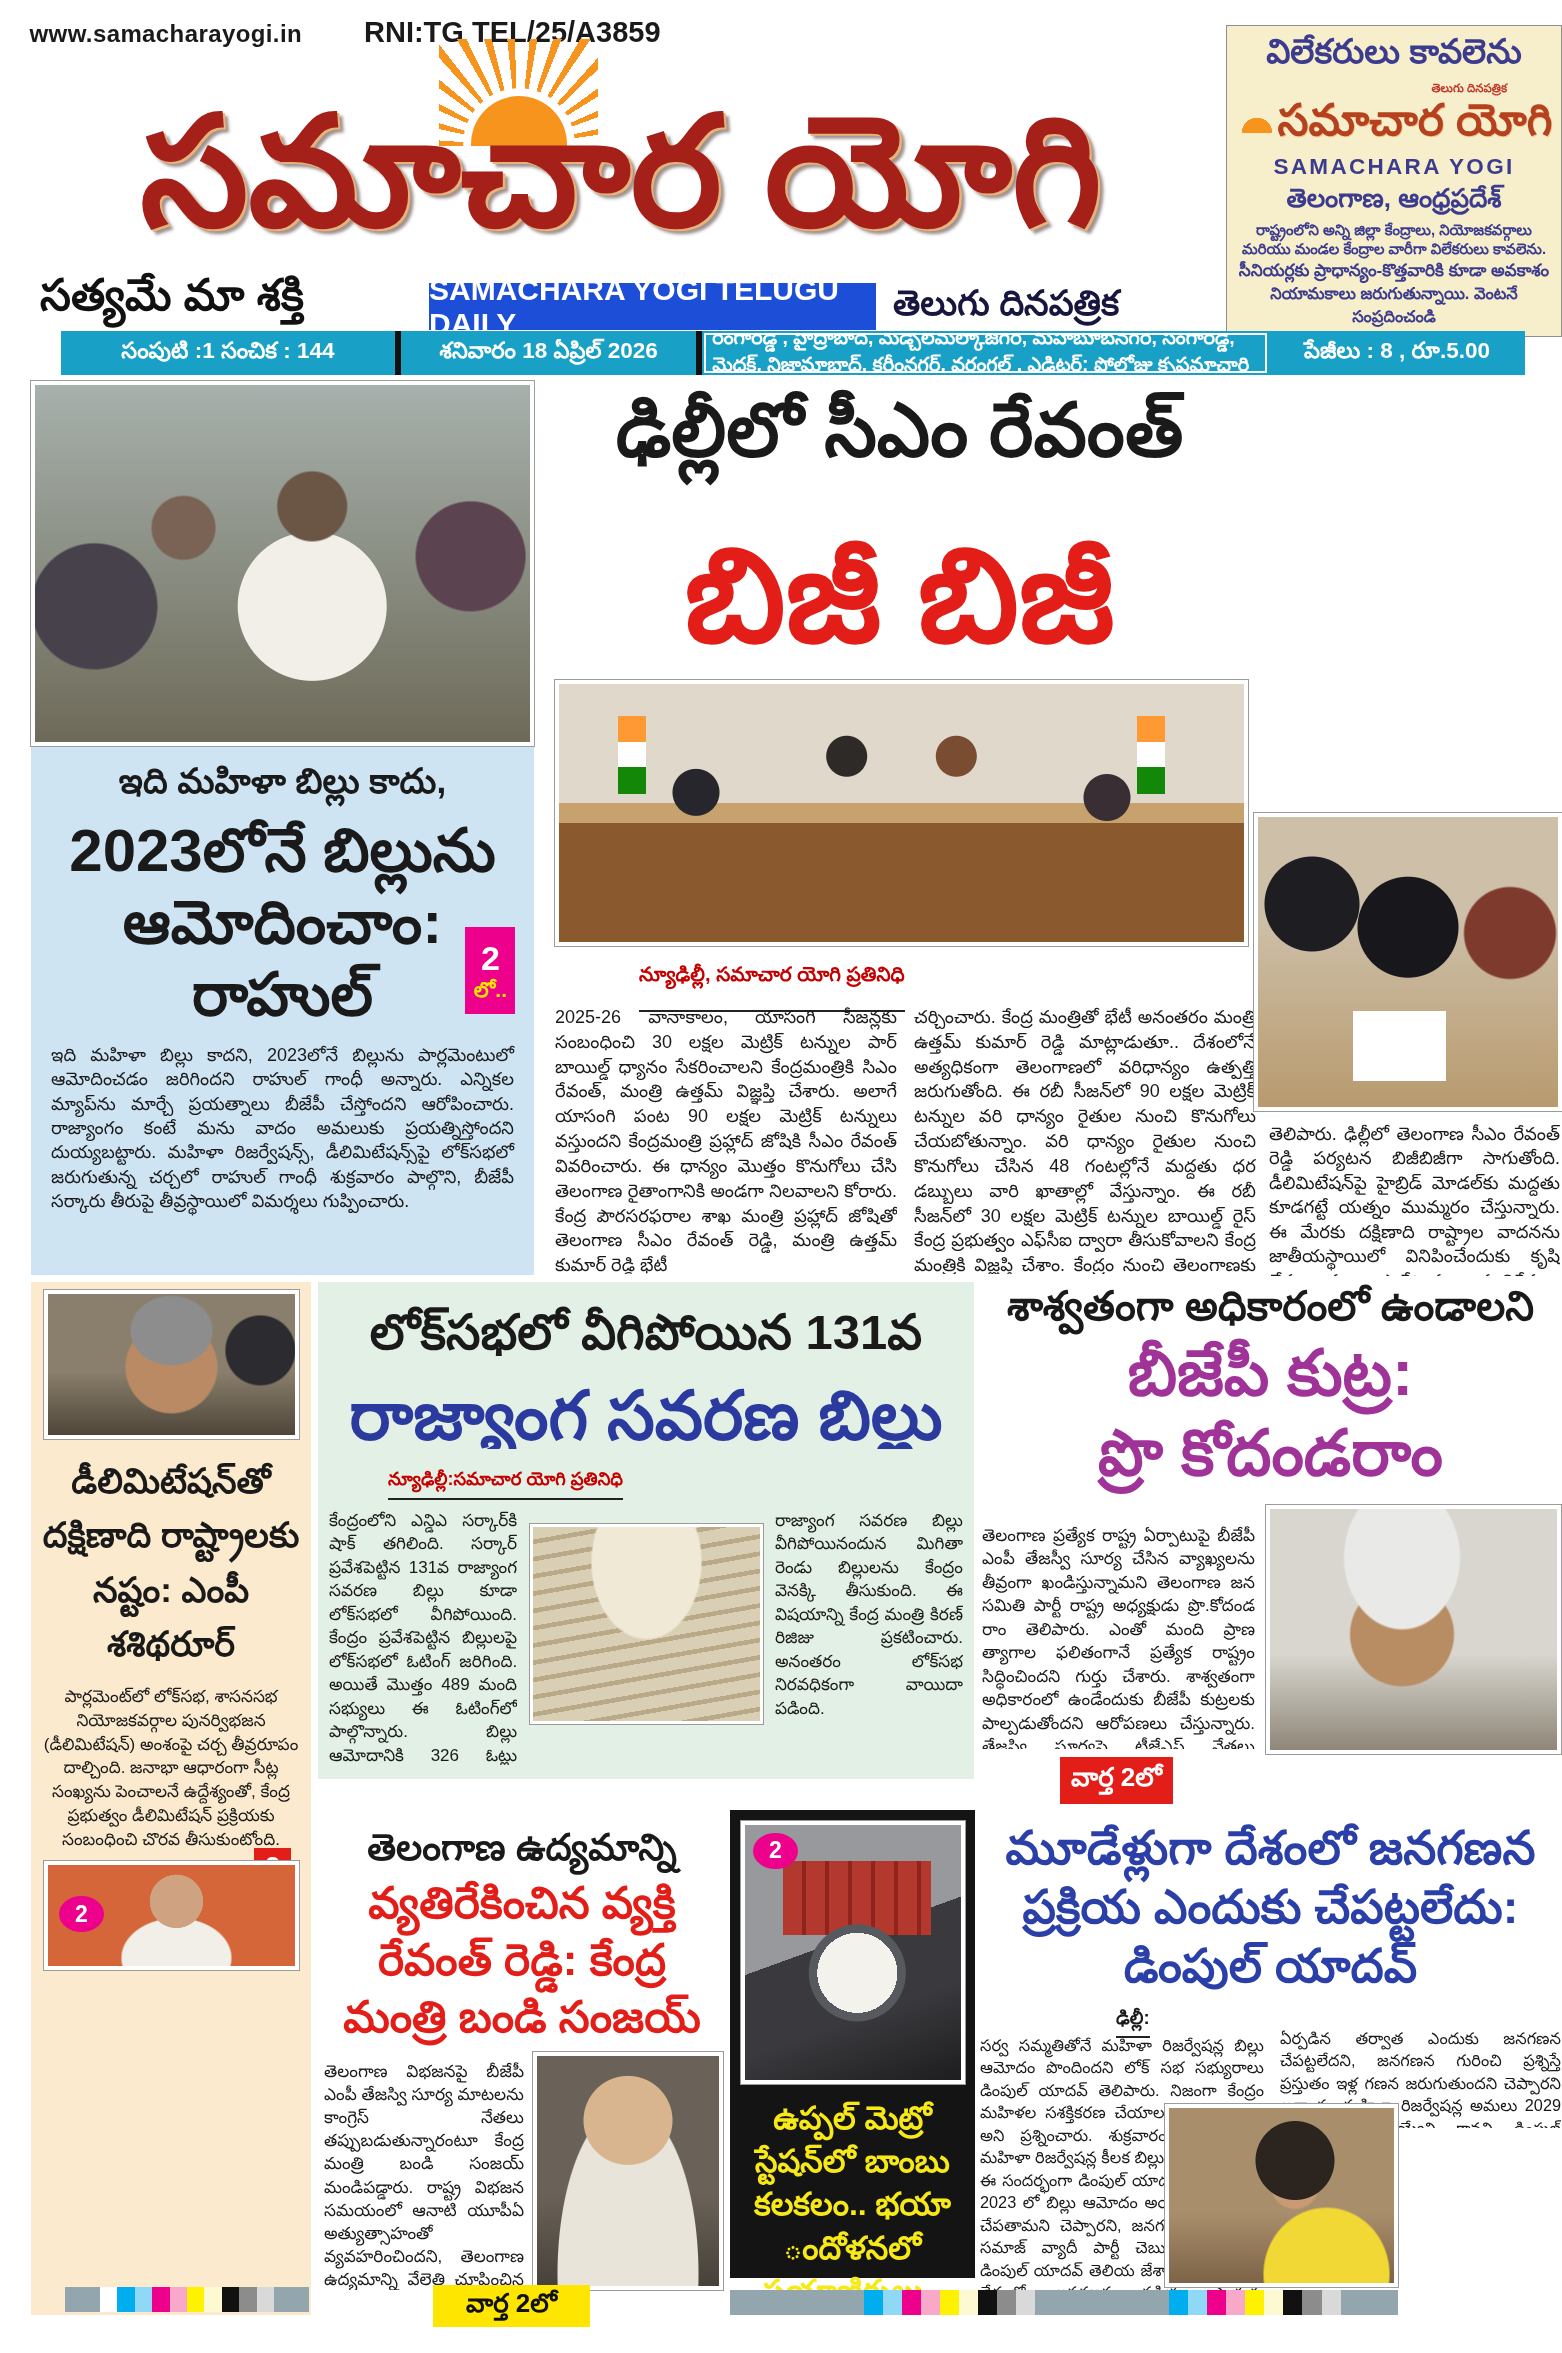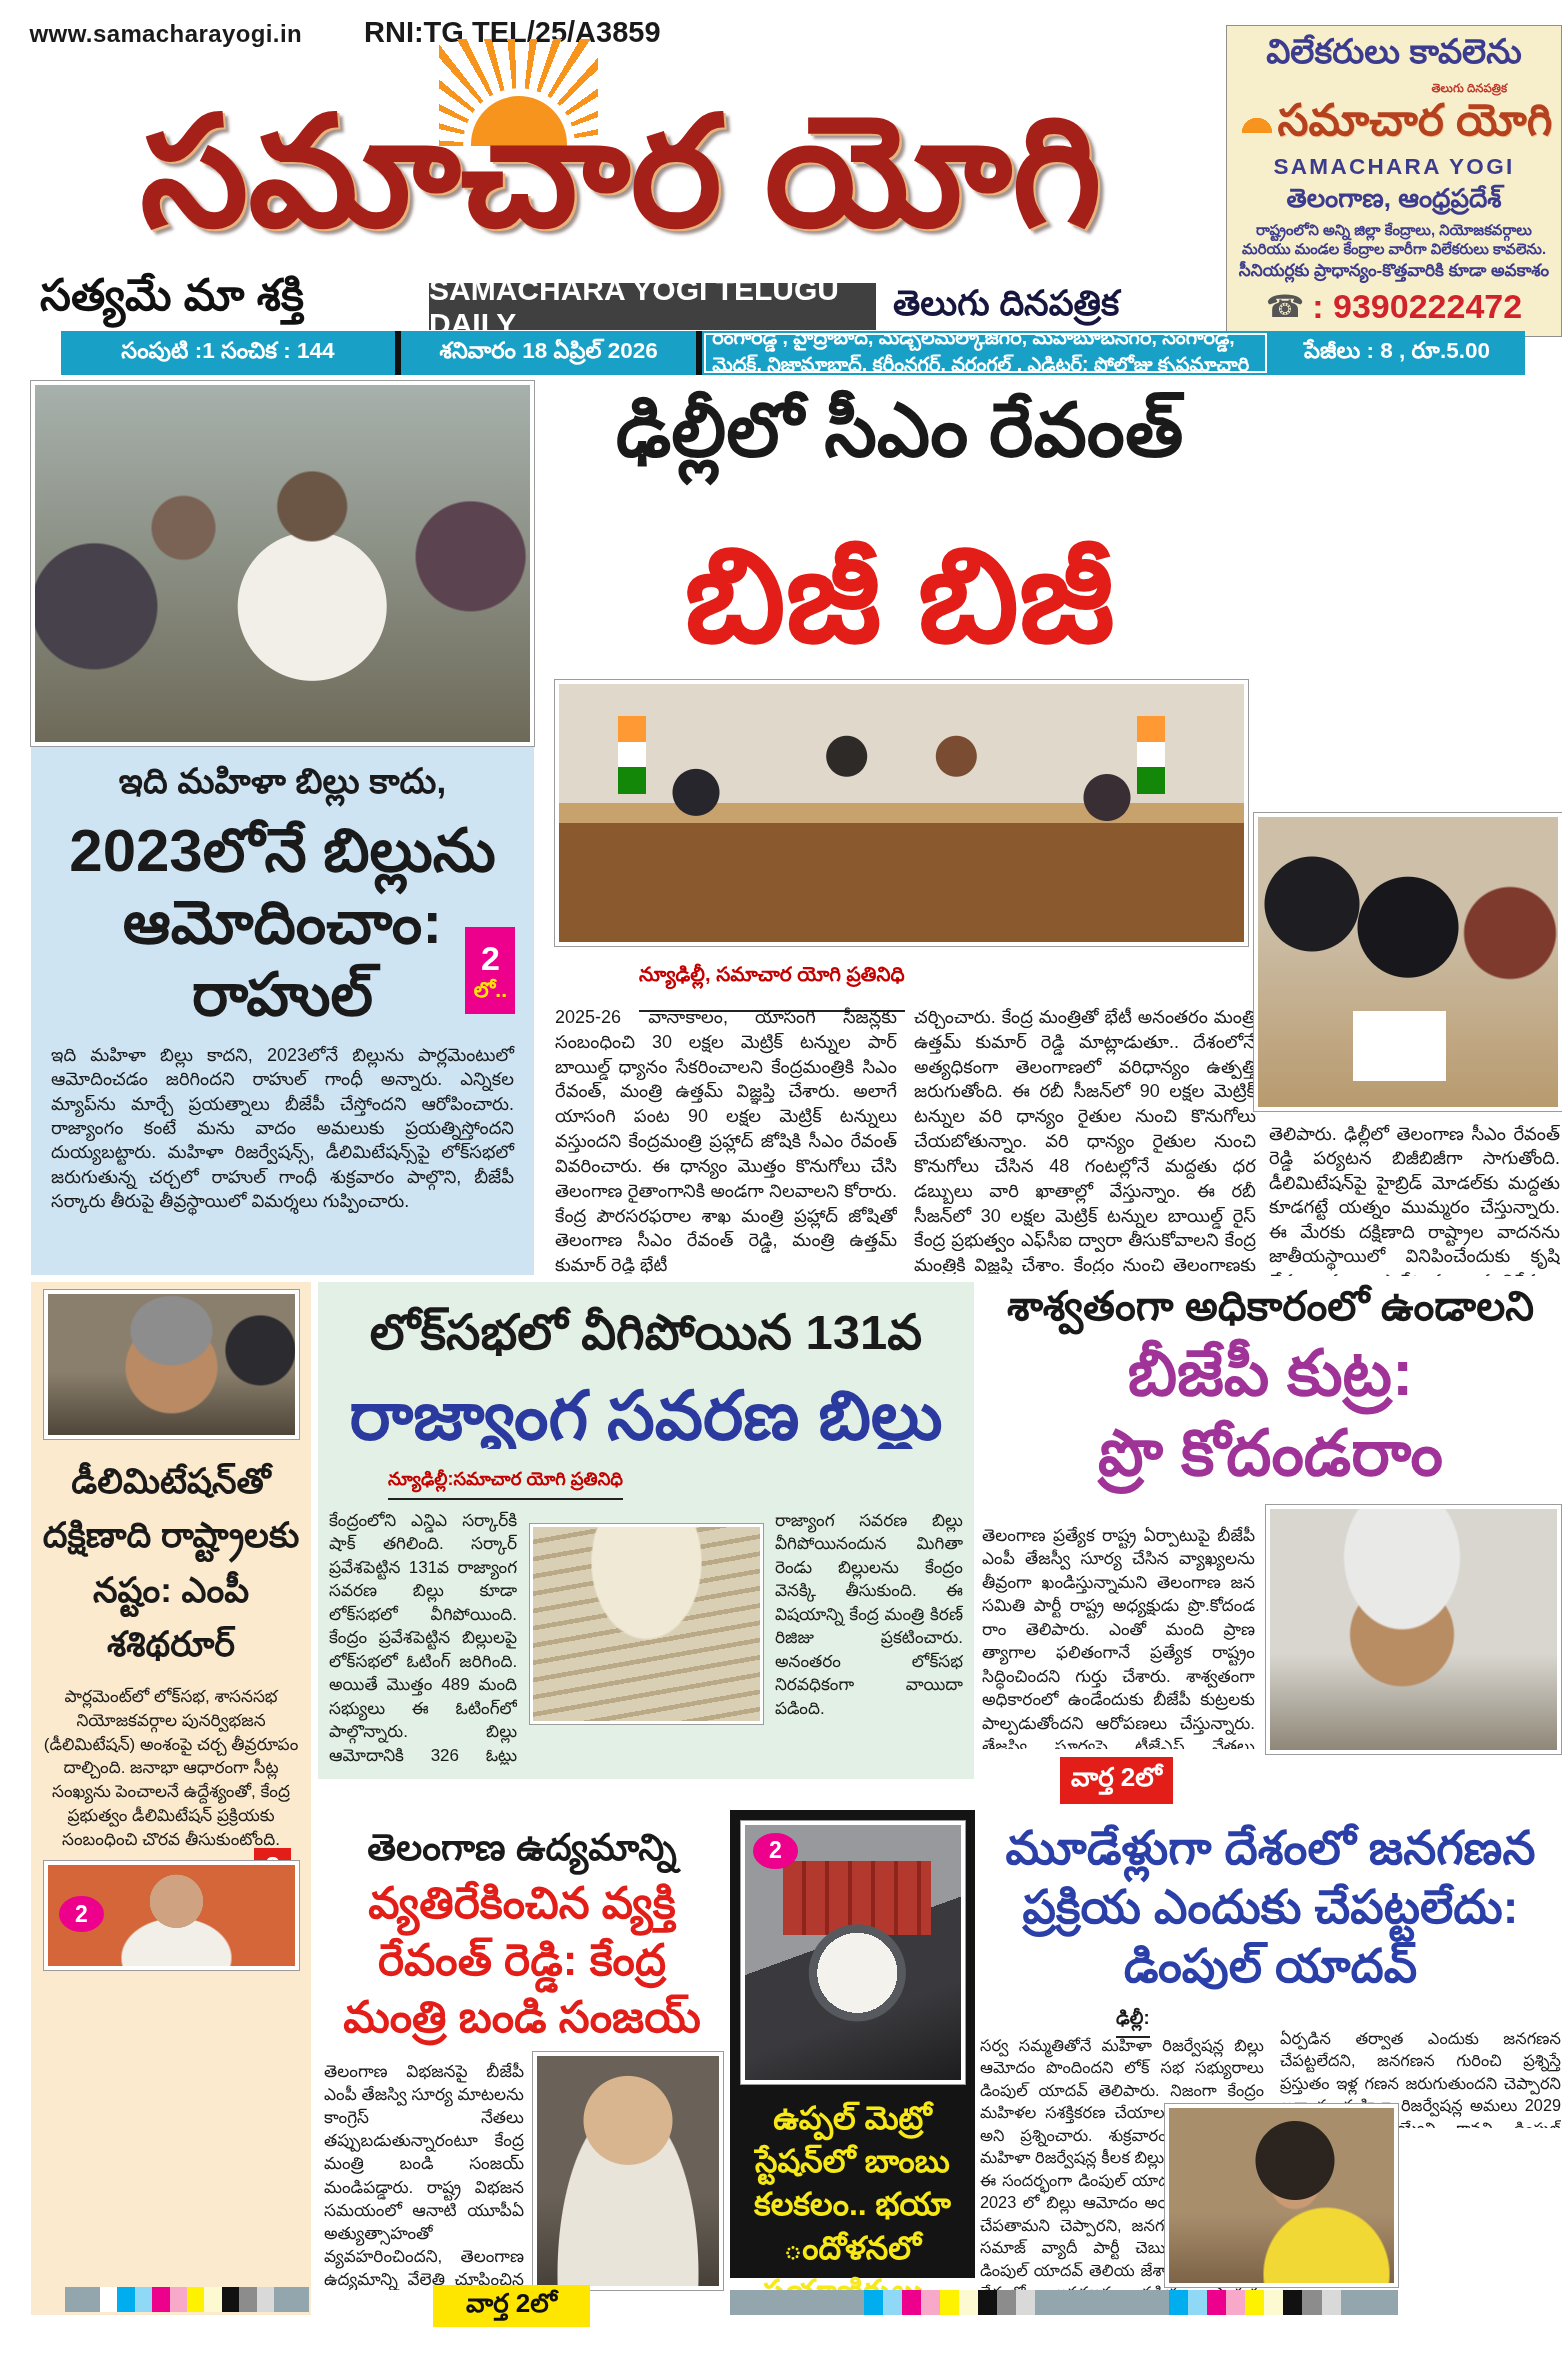--- a/index.html
+++ b/index.html
@@ -12,21 +12,21 @@
 
   
   .website{left:29.5px;top:20px;font-size:24px;font-weight:bold;letter-spacing:0.4px;}
   .rni{left:364px;top:15.5px;font-size:29px;font-weight:bold;}
   .sun{left:439px;top:39px;width:159px;height:107px;overflow:hidden;}
   .sun .rays{position:absolute;inset:0;background:repeating-conic-gradient(from -90deg at 50% 100%,#f7941d 0 4deg,transparent 4deg 12deg);}
   .sun .disc{position:absolute;left:50%;top:100%;transform:translate(-50%,-52%);width:96px;height:96px;border-radius:50%;background:#f7941d;box-shadow:0 0 0 7.8px #fff;}
   .masthead{left:23px;top:92px;width:1196px;font-size:154px;line-height:1.05;font-weight:bold;text-align:center;
             color:#a6201a;text-shadow:2.3px 2.3px 0 #e8b27a,5.4px 5.4px 3.1px rgba(40,10,5,.45);white-space:nowrap;}
   .tagline{left:40px;top:270px;font-size:44px;font-weight:bold;color:#111;}
-  .banner-en{left:429px;top:283px;width:447px;height:47px;background:#404040;color:#fff;
+  .banner-en{left:429px;top:283px;width:447px;height:47px;background:#1d4ed8;color:#fff;
              font-size:30px;font-weight:bold;display:flex;align-items:center;justify-content:center;}
   .banner-te{left:893px;top:283px;font-size:35px;font-weight:bold;color:#16163f;}
 
   
   .adbox{left:1226px;top:25px;width:336px;height:312px;background:#f7eecb;border:1.6px solid #8f8f8f;
          box-sizing:border-box;text-align:center;overflow:hidden;}
   .ad-title{font-size:34px;font-weight:bold;color:#3c3c8f;margin-top:6.2px;}
   .ad-mini{font-size:11.7px;color:#c0392b;font-weight:bold;margin-top:1.6px;text-align:right;padding-right:54px;}
   .ad-logo{font-size:44px;font-weight:bold;color:#b5411f;line-height:1;text-shadow:0.8px 0.8px 0 #f0c490;}
   .mini-sun{display:inline-block;width:42px;height:20px;vertical-align:middle;
@@ -199,20 +199,21 @@
   <div class="abs banner-te">తెలుగు దినపత్రిక</div>
 
   <div class="abs adbox">
     <div class="ad-title">విలేకరులు కావలెను</div>
     <div class="ad-mini">తెలుగు దినపత్రిక</div>
     <div class="ad-logo"><span class="mini-sun"></span><span>సమాచార యోగి</span></div>
     <div class="ad-en">SAMACHARA YOGI</div>
     <div class="ad-states">తెలంగాణ, ఆంధ్రప్రదేశ్</div>
     <div class="ad-line1">రాష్ట్రంలోని అన్ని జిల్లా కేంద్రాలు, నియోజకవర్గాలు మరియు మండల కేంద్రాల వారీగా విలేకరులు కావలెను.</div>
     <div class="ad-line2">సీనియర్లకు ప్రాధాన్యం-కొత్తవారికి కూడా అవకాశం</div>
+    <div class="ad-line3">నియామకాలు జరుగుతున్నాయి. వెంటనే సంప్రదించండి</div>
     <div class="ad-phone">
       <span class="ph-ic">☎</span>
       <span class="num">: 9390222472</span>
     </div>
   </div>
 
   <div class="abs datebar">
     <div class="seg issue">సంపుటి :1 సంచిక : 144</div>
     <div class="div"></div>
     <div class="seg date">శనివారం 18 ఏప్రిల్ 2026</div>

